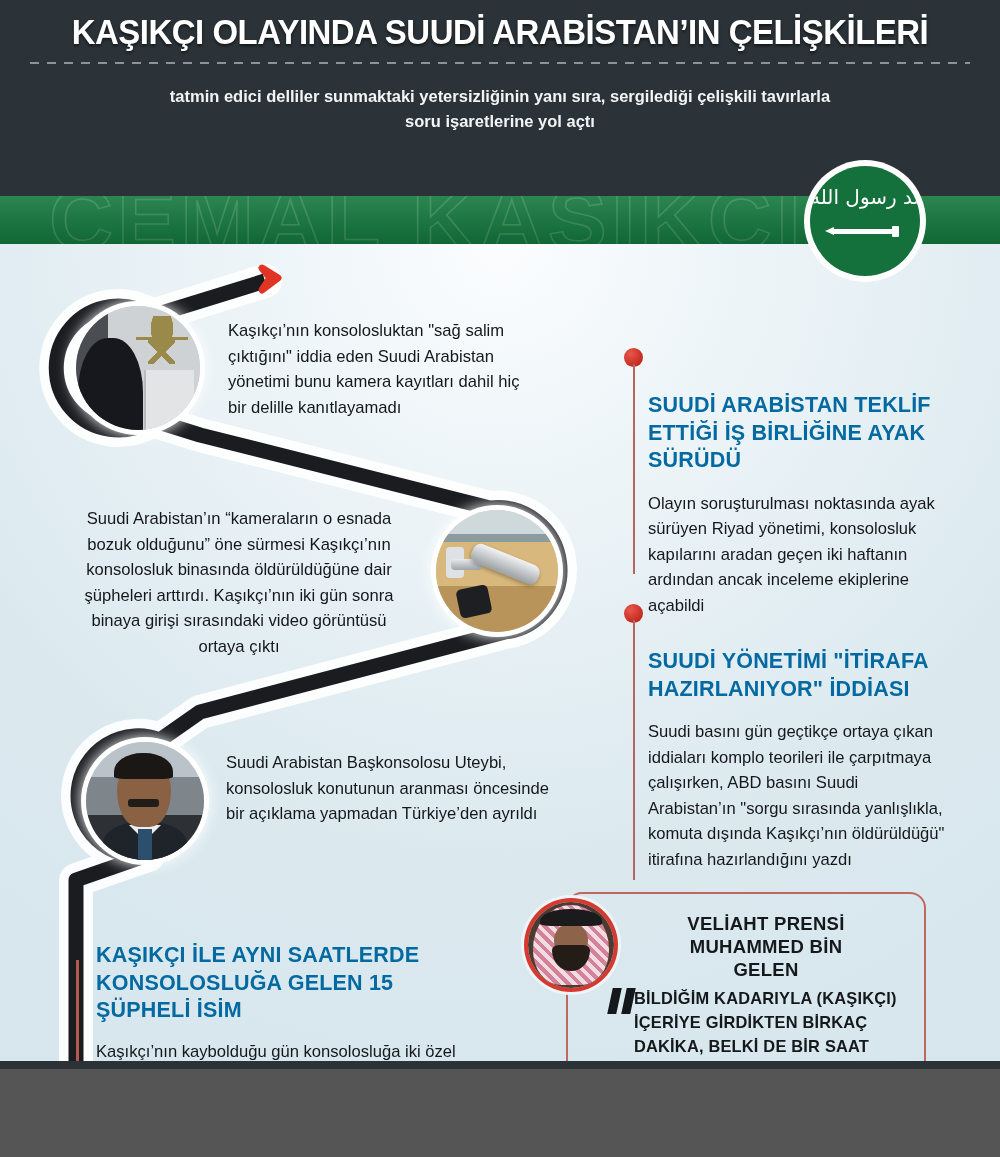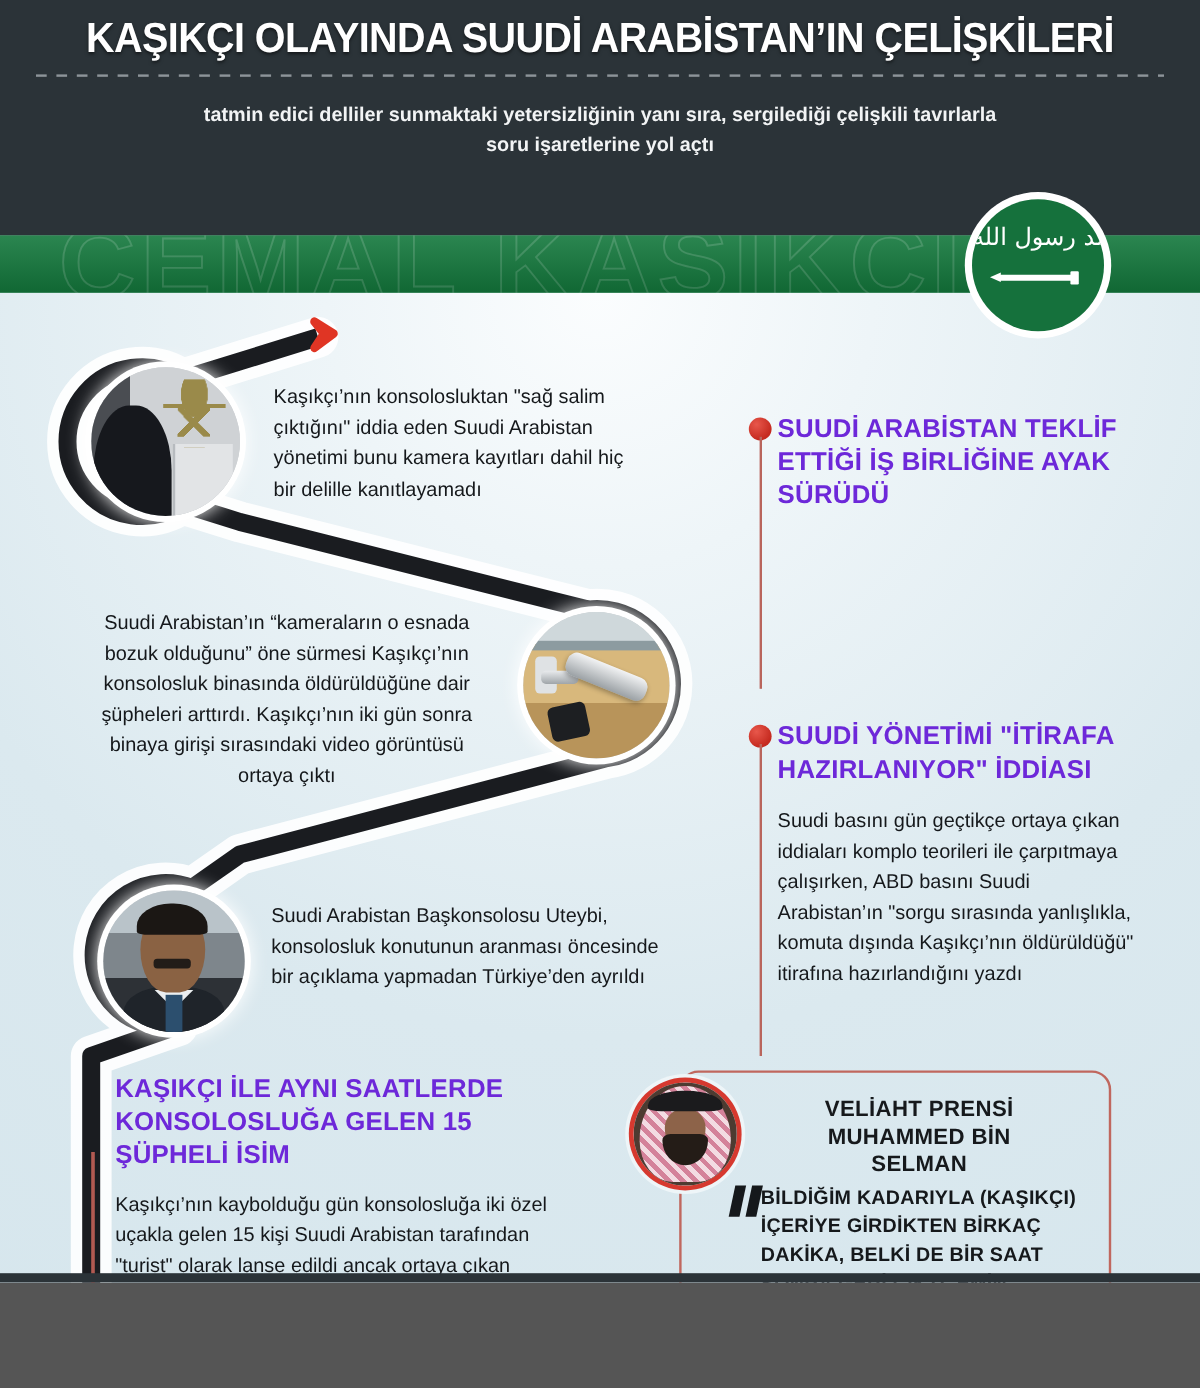--- a/index.html
+++ b/index.html
@@ -240,24 +240,25 @@
   #ltext2 { left:70px;  top:506px; width:338px; text-align:center; }
   #ltext3 { left:226px; top:750px; width:330px; text-align:left; }
 
   
   .redline-left{
     position:absolute; left:76px; top:960px; width:3px; height:132px;
     background:#b25a52; z-index:3;
   }
   #leftBlock { position:absolute; left:96px; top:894px; width:368px; z-index:3; }
   .redhead {
-    color:#6d28d9;
+    color:#0369a1;
     font-family:"Liberation Sans Narrow","Liberation Sans",sans-serif;
     font-weight:bold; font-size:21.5px; line-height:27.5px;
     letter-spacing:.2px;
+    margin-top:48px;
   }
   .bodytext { color:#15181b; font-size:16.6px; line-height:25.5px; }
   #leftBlock .bodytext { margin-top:14px; }
 
   
   .rsec { position:absolute; z-index:3; width:300px; }
   #rsec1 { left:648px; top:344px; }
   #rsec2 { left:648px; top:600px; }
   .rdot {
     position:absolute; left:-24px; top:4px; width:19px; height:19px;
@@ -388,20 +389,21 @@
   <div class="redline-left"></div>
   <div id="leftBlock">
     <div class="redhead">KAŞIKÇI İLE AYNI SAATLERDE KONSOLOSLUĞA GELEN 15 ŞÜPHELİ İSİM</div>
     <div class="bodytext">Kaşıkçı’nın kaybolduğu gün konsolosluğa iki özel uçakla gelen 15 kişi Suudi Arabistan tarafından "turist" olarak lanse edildi ancak ortaya çıkan bilgiler bunun pek de öyle olmadığını gösteriyor</div>
   </div>
 
   <div class="rsec" id="rsec1">
     <span class="rdot"></span>
     <span class="rstem"></span>
     <div class="redhead">SUUDİ ARABİSTAN TEKLİF ETTİĞİ İŞ BİRLİĞİNE AYAK SÜRÜDÜ</div>
+    <div class="bodytext">Olayın soruşturulması noktasında ayak sürüyen Riyad yönetimi, konsolosluk kapılarını aradan geçen iki haftanın ardından ancak inceleme ekiplerine açabildi</div>
   </div>
 
   <div class="rsec" id="rsec2">
     <span class="rdot"></span>
     <span class="rstem"></span>
     <div class="redhead">SUUDİ YÖNETİMİ "İTİRAFA HAZIRLANIYOR" İDDİASI</div>
     <div class="bodytext">Suudi basını gün geçtikçe ortaya çıkan iddiaları komplo teorileri ile çarpıtmaya çalışırken, ABD basını Suudi Arabistan’ın "sorgu sırasında yanlışlıkla, komuta dışında Kaşıkçı’nın öldürüldüğü" itirafına hazırlandığını yazdı</div>
   </div>
 
   <div class="quotecard"></div>
@@ -409,21 +411,21 @@
     <div class="inner">
       <div class="kef"></div>
       <div class="faceM"></div>
       <div class="beard"></div>
       <div class="band"></div>
     </div>
   </div>
   <div class="qname">
     <span class="sub-line">VELİAHT PRENSİ</span>
     <span class="sub-line">MUHAMMED BİN</span>
-    <span class="sub-line">SELMAN</span>
+    <span class="sub-line">GELEN</span>
   </div>
   <div class="qmark">
       <i></i>
       <i></i>
     </div>
   <div class="qtext">BİLDİĞİM KADARIYLA (KAŞIKÇI) İÇERİYE GİRDİKTEN BİRKAÇ DAKİKA, BELKİ DE BİR SAAT SONRA GERİ ÇIKTI. EMİN DEĞİLİM.”</div>
 
   <div class="bottombar"></div>
 </div>
 

